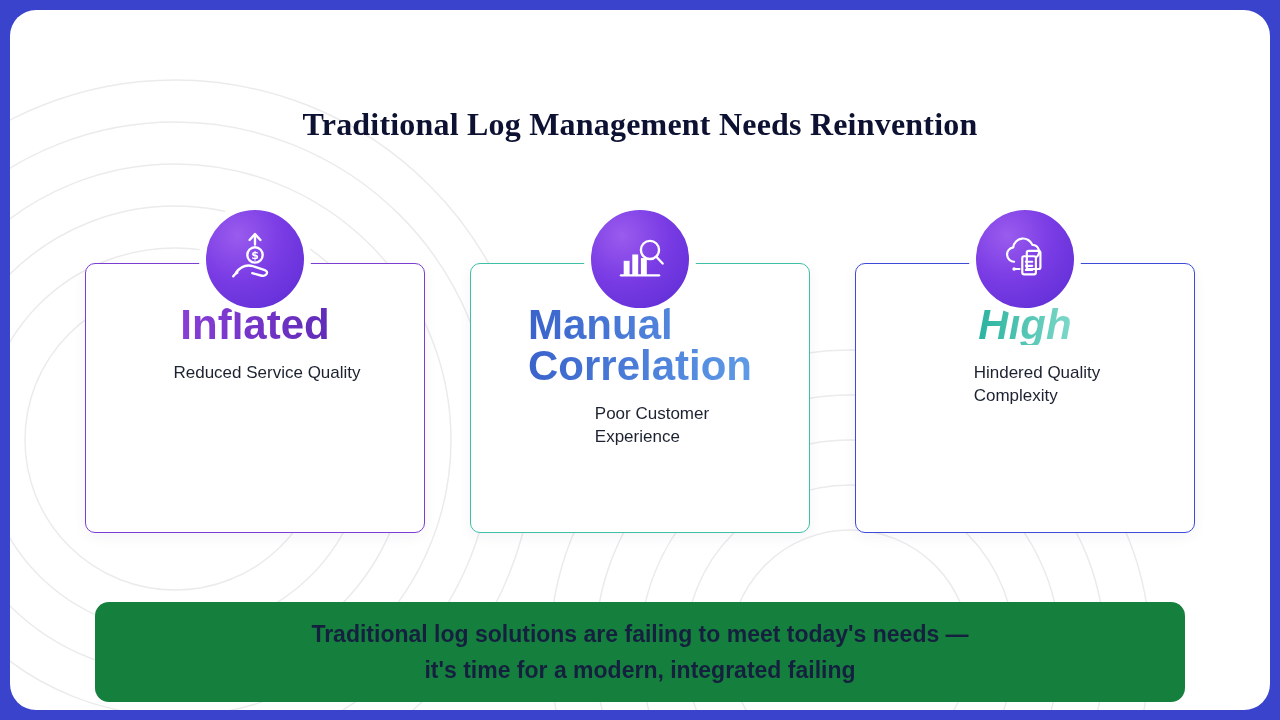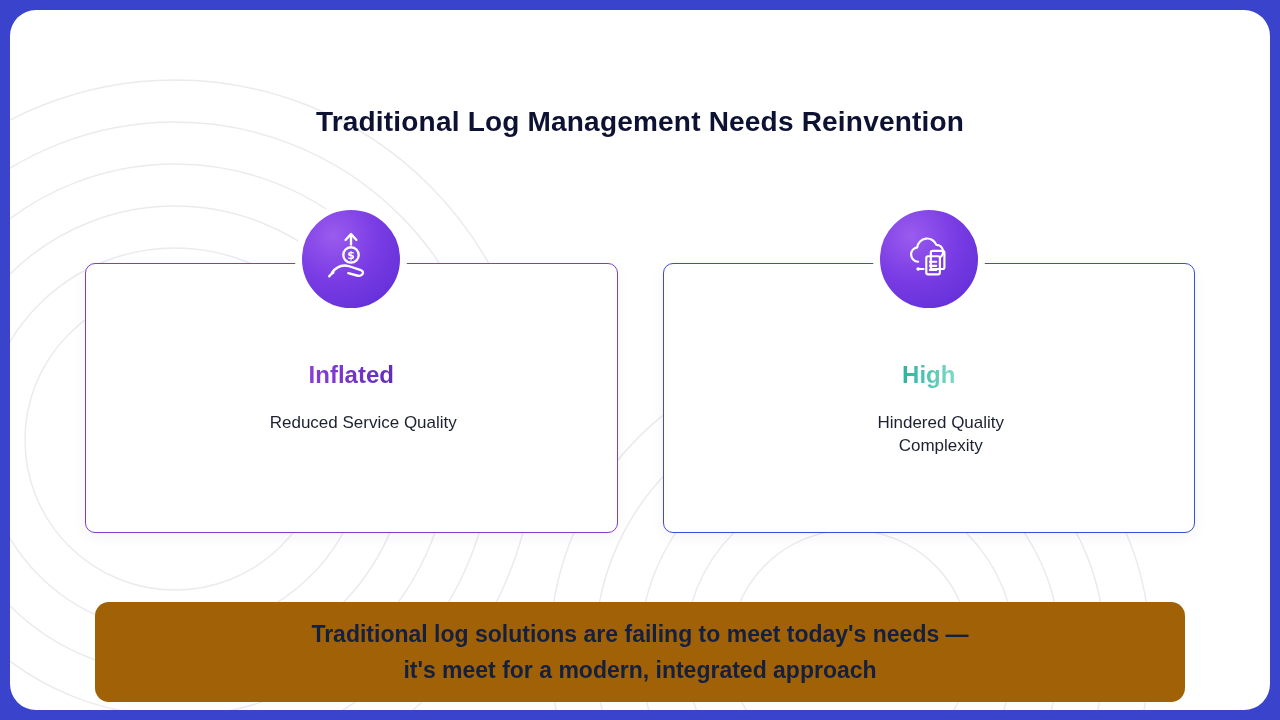--- a/index.html
+++ b/index.html
@@ -24,25 +24,26 @@
     z-index: 0;
     pointer-events: none;
   }
   
   .slide-title {
     position: absolute;
     top: 96px;
     left: 0;
     width: 100%;
     text-align: center;
-    font-size: 28px;
+    font-size: 32px;
     font-weight: 800;
     color: #0d1233;
     letter-spacing: 0.2px;
     z-index: 2;
+    font-family: Liberation Serif, serif;
   }
   
   .cards-row {
     position: absolute;
     top: 253px;
     left: 75px;
     right: 75px;
     height: 270px;
     display: flex;
     gap: 45px;
@@ -72,23 +73,23 @@
     border: 7px solid #ffffff;
     border-radius: 50%;
     background: radial-gradient(circle at 32% 26%, #9a5bee 0%, #7a3ce4 45%, #5b2bd4 100%);
     display: flex;
     align-items: center;
     justify-content: center;
   }
   .icon-circle svg { width: 58px; height: 58px; }
 
   .card-title {
-    margin-top: 90px;
+    margin-top: 40px;
     text-align: left;
-    font-size: 24px;
+    font-size: 42px;
     line-height: 41px;
     font-weight: 800;
   }
   .card-title span { display: block; }
   .grad-purple {
     color: #7130c6;
     background: linear-gradient(100deg, #8a3fd8, #5f2bb8);
     -webkit-background-clip: text;
     background-clip: text;
     -webkit-text-fill-color: transparent;
@@ -98,40 +99,41 @@
     background: linear-gradient(90deg, #3a63cc, #5e9ae6);
     -webkit-background-clip: text;
     background-clip: text;
     -webkit-text-fill-color: transparent;
   }
   .grad-teal {
     color: #3fc0ab;
     background: linear-gradient(90deg, #2ab3a0, #7ed8c8);
     -webkit-background-clip: text;
     background-clip: text;
+    font-style: italic;
     -webkit-text-fill-color: transparent;
   }
   .card-sub {
     margin-top: 16px;
-    text-align: center;
+    text-align: left;
     font-size: 17px;
     line-height: 23px;
     color: #1c2230;
     padding-left: 24px;
   }
   .card-sub span { display: block; }
 
   
   .footer-box {
     position: absolute;
     left: 85px;
     right: 85px;
     top: 592px;
     height: 100px;
-    background: #a16207;
+    background: #15803d;
     border-radius: 14px;
     display: flex;
     flex-direction: column;
     align-items: center;
     justify-content: center;
     z-index: 1;
   }
   .footer-box p {
     font-size: 23px;
     line-height: 36px;
@@ -178,20 +180,40 @@
       </div>
       <div class="card-title grad-purple">
         <span>Inflated</span>
       </div>
       <div class="card-sub">
         <span>Reduced Service Quality</span>
         <span></span>
       </div>
     </div>
 
+    <div class="card card--teal">
+      <div class="icon-circle">
+        <svg viewBox="0 0 64 64" fill="none" stroke="#ffffff" stroke-width="2.6" stroke-linecap="round" stroke-linejoin="round">
+          <path d="M11 50 H53"></path>
+          <rect x="14" y="34" width="6.5" height="16" fill="#ffffff" stroke="none"></rect>
+          <rect x="23.5" y="27" width="6.5" height="23" fill="#ffffff" stroke="none"></rect>
+          <rect x="33" y="31" width="6.5" height="19" fill="#ffffff" stroke="none"></rect>
+          <circle cx="43" cy="22" r="10"></circle>
+          <path d="M50 29.5 L57 37"></path>
+        </svg>
+      </div>
+      <div class="card-title grad-blue">
+        <span>Manual</span>
+        <span>Correlation</span>
+      </div>
+      <div class="card-sub">
+        <span>Poor Customer</span>
+        <span>Experience</span>
+      </div>
+    </div>
 
     <div class="card card--indigo">
       <div class="icon-circle">
         <svg viewBox="0 0 64 64" fill="none" stroke="#ffffff" stroke-width="2.4" stroke-linecap="round" stroke-linejoin="round">
           <path d="M20 35 a8 8 0 0 1 -1 -15.9 a11 11 0 0 1 21.2 -2.6 a7.5 7.5 0 0 1 4.3 13.5"></path>
           <rect x="34" y="23" width="15" height="20" rx="2"></rect>
           <rect x="29" y="29" width="15" height="20" rx="2"></rect>
           <path d="M33 35 h7 M33 39.5 h7 M33 44 h7"></path>
           <circle cx="20" cy="43" r="2" fill="#ffffff" stroke="none"></circle>
           <path d="M20 43 h6"></path>
@@ -203,16 +225,16 @@
       <div class="card-sub">
         <span>Hindered Quality</span>
         <span>Complexity</span>
       </div>
     </div>
 
   </div>
 
   <div class="footer-box">
     <p>Traditional log solutions are failing to meet today's needs —</p>
-    <p>it's meet for a modern, integrated approach</p>
+    <p>it's time for a modern, integrated failing</p>
   </div>
 
 </div>
 
 </body></html>

